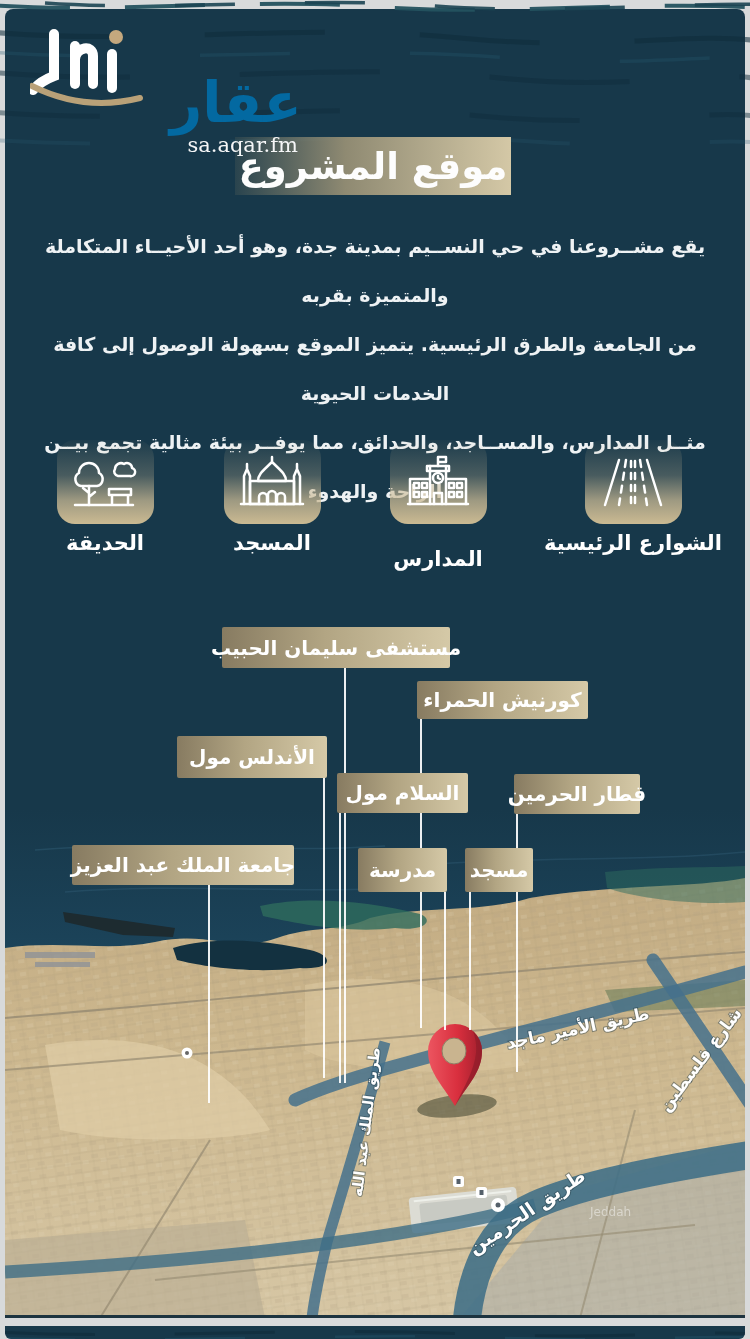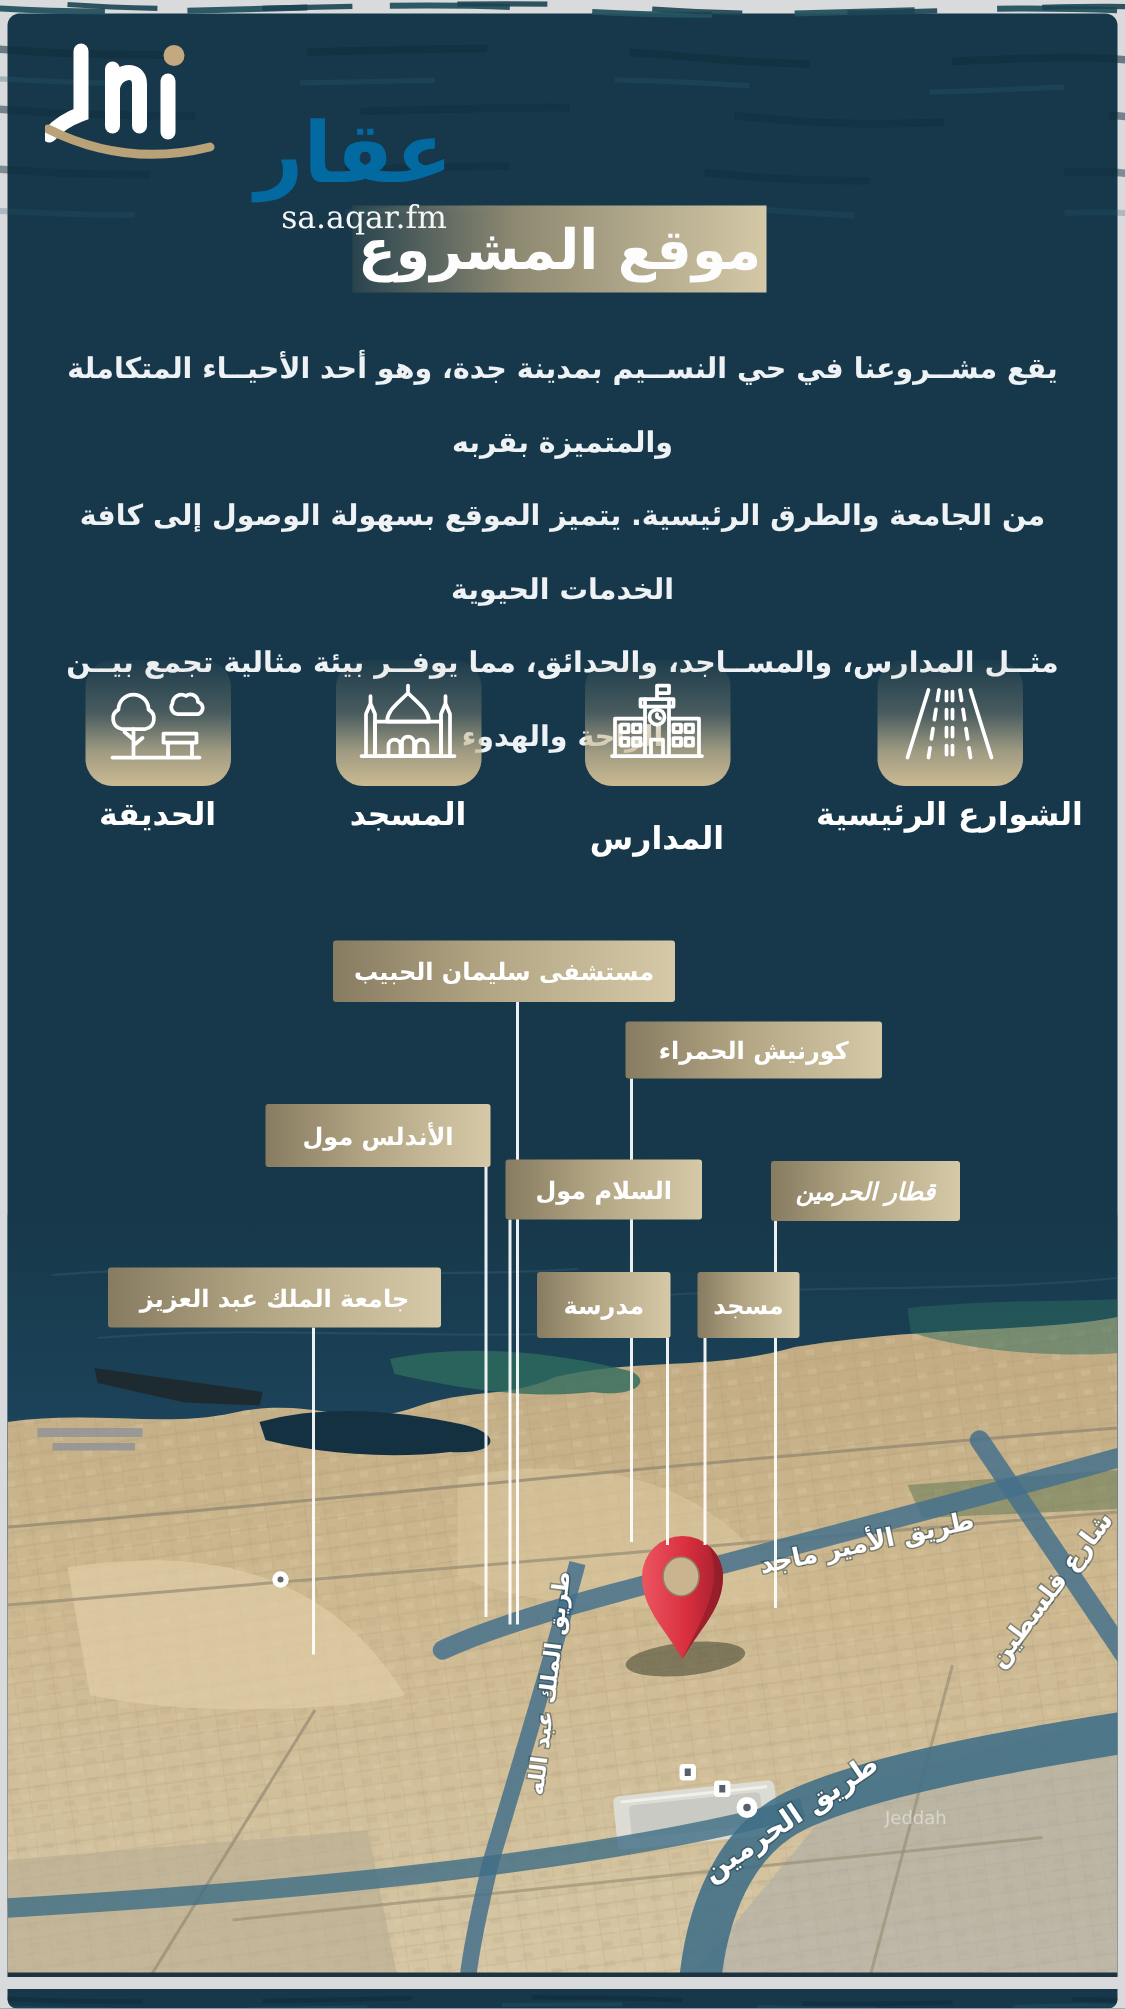--- a/index.html
+++ b/index.html
@@ -21,21 +21,21 @@
          text-align:center;color:#eef2f4;font-weight:bold;font-size:19px;line-height:49px;}
   .amenity{position:absolute;top:440px;display:flex;flex-direction:column;align-items:center;z-index:8;justify-content:center;}
   .card{width:97px;height:84px;border-radius:18px;display:flex;align-items:center;justify-content:center;
         background:linear-gradient(180deg,rgba(201,184,148,0.03) 0%,rgba(201,184,148,0.28) 42%,
                    rgba(203,186,148,0.75) 72%,#cbba92 100%);}
   .card svg{display:block;}
   .amenity-label{margin-top:7px;color:#fff;font-weight:bold;font-size:21px;direction:rtl;white-space:nowrap;}
   .map{position:absolute;left:5px;top:810px;width:740px;height:508px;z-index:10;}
   .leader{position:absolute;width:2px;background:rgba(255,255,255,0.92);z-index:20;}
   .poi-box{position:absolute;z-index:30;display:flex;align-items:center;justify-content:center;
-           direction:rtl;color:#fff;font-weight:bold;font-size:16px;border-radius:2px;white-space:nowrap;
+           direction:rtl;color:#fff;font-weight:bold;font-size:20px;border-radius:2px;white-space:nowrap;
            background:linear-gradient(90deg,#877b61 0%,#b2a583 45%,#d5c9a7 100%);}
   .footer-band{position:absolute;left:5px;top:1326px;width:740px;height:13px;background:#17384a;
                border-radius:0 0 6px 6px;z-index:6;overflow:hidden;}
   .icon-stroke{stroke:#fff;stroke-width:2.5;fill:none;stroke-linecap:round;stroke-linejoin:round;}
   .road-label{fill:#ffffff;font-weight:bold;font-family:"DejaVu Sans",sans-serif;
               paint-order:stroke;stroke:rgba(35,60,72,0.45);stroke-width:2px;direction:rtl;}
 </style>
 </head>
 <body>
 
@@ -255,21 +255,21 @@
     </div>
   <div class="poi-box" style="left:417px;top:681px;width:171px;height:38px;">
     <span>كورنيش الحمراء</span>
     </div>
   <div class="poi-box" style="left:177px;top:736px;width:150px;height:42px;">
     <span>الأندلس مول</span>
     </div>
   <div class="poi-box" style="left:337px;top:773px;width:131px;height:40px;">
     <span>السلام مول</span>
     </div>
-  <div class="poi-box" style="left:514px;top:774px;width:126px;height:40px;font-style:italic;">
+  <div class="poi-box" style="left:514px;top:774px;width:126px;height:40px;">
     <span>قطار الحرمين</span>
     </div>
   <div class="poi-box" style="left:72px;top:845px;width:222px;height:40px;">
     <span>جامعة الملك عبد العزيز</span>
     </div>
   <div class="poi-box" style="left:358px;top:848px;width:89px;height:44px;">
     <span>مدرسة</span>
     </div>
   <div class="poi-box" style="left:465px;top:848px;width:68px;height:44px;justify-content:center;">
     <span>مسجد</span>

